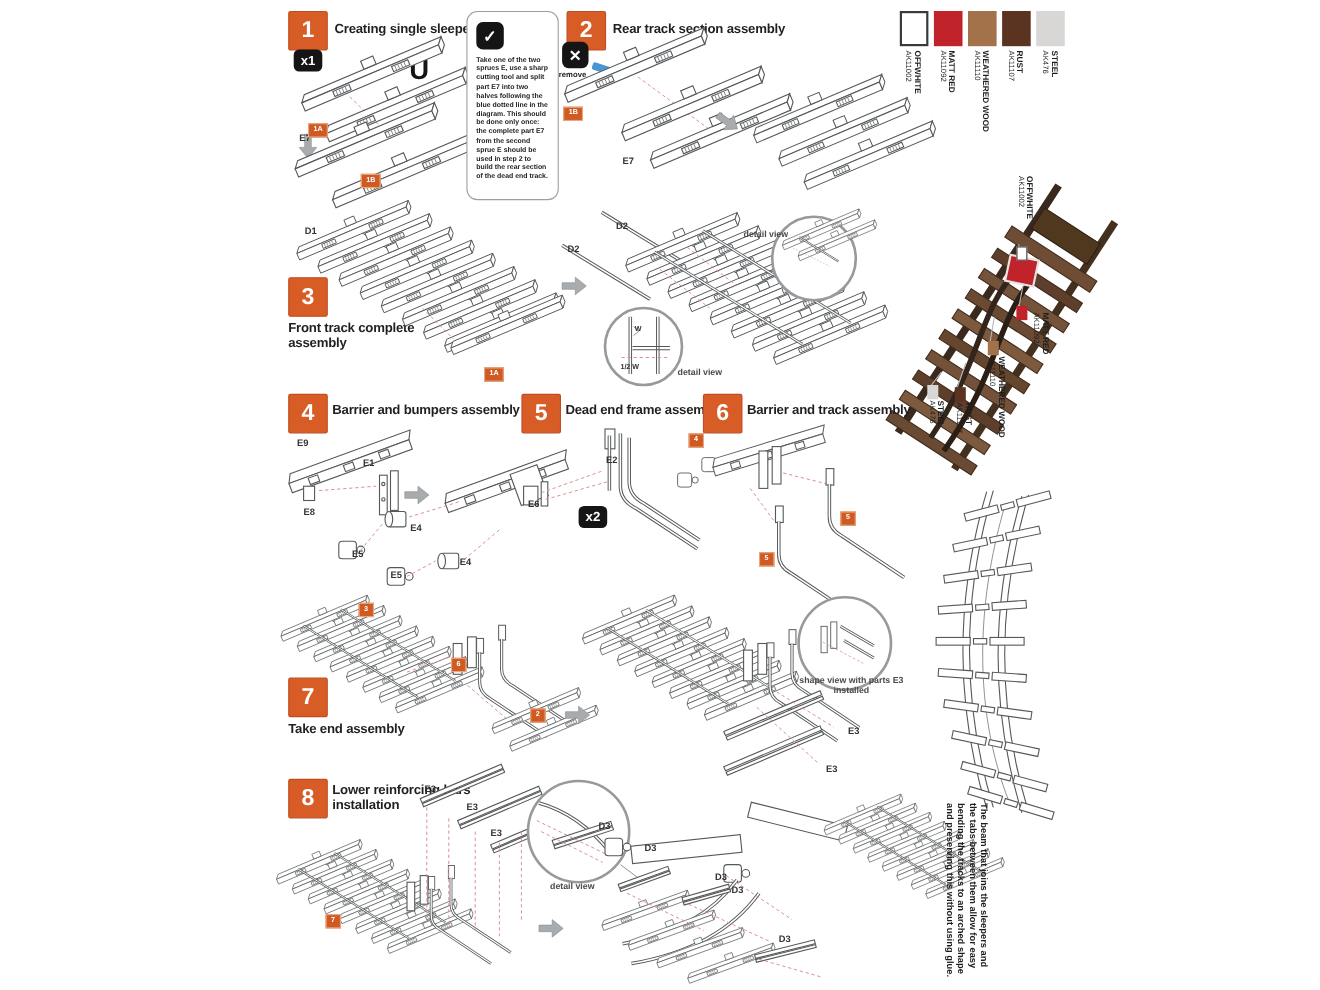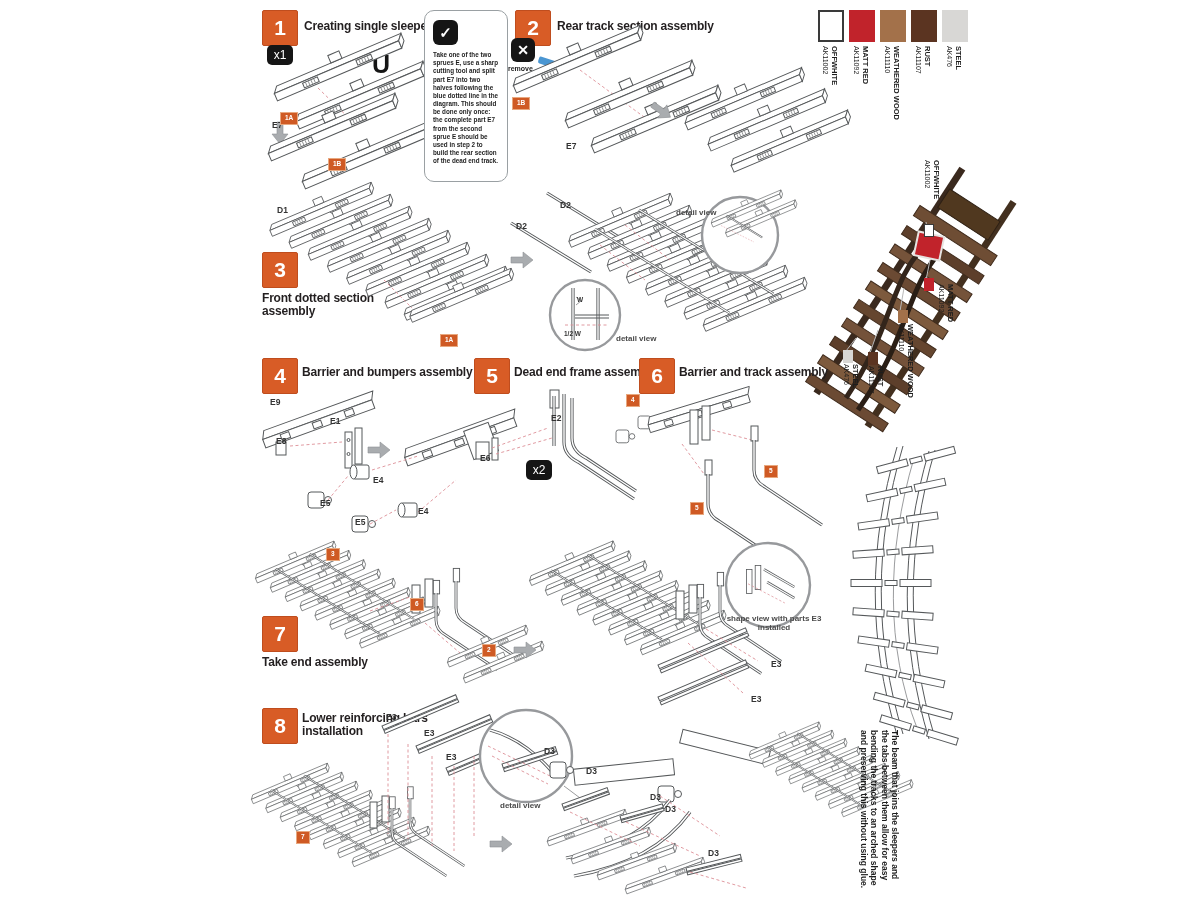--- a/index.html
+++ b/index.html
@@ -9,21 +9,21 @@
   svg{overflow:visible;}
   
   .stepbox{position:absolute;width:34px;height:34px;background:#d85c26;border:1px solid #bf4d1e;
            border-radius:2px;color:#fff;font-weight:bold;font-size:21px;display:flex;
            align-items:center;justify-content:center;}
   .steptitle{position:absolute;font-weight:bold;font-size:12px;line-height:1.12;letter-spacing:-.2px;}
   
   .minibadge{position:absolute;background:#cf5a24;border:1px solid #e8a87f;color:#fff;
              font-size:6.5px;font-weight:bold;line-height:1;padding:2px 4px;}
   
-  .blackbadge{position:absolute;background:#151515;color:#fff;border-radius:5px;font-weight:normal;
+  .blackbadge{position:absolute;background:#151515;color:#fff;border-radius:5px;font-weight:bold;
               display:flex;align-items:center;justify-content:center;}
   .bx{width:26px;height:20px;font-size:12px;}
   .icon-sq{position:absolute;width:24px;height:24px;background:#151515;border-radius:6px;color:#fff;
            display:flex;align-items:center;justify-content:center;font-weight:bold;font-size:14px;}
   .icon-cap{position:absolute;font-size:7px;font-weight:bold;color:#1a1a1a;}
   .cutglyph{position:absolute;font-size:25px;font-weight:bold;color:#151515;line-height:1;}
   
   .plbl{position:absolute;font-size:8.5px;font-weight:bold;color:#333;}
   .dtext{position:absolute;font-size:8px;font-weight:bold;color:#4a4a4a;}
   .wlbl{position:absolute;font-size:6.5px;font-weight:bold;color:#333;}
@@ -205,21 +205,21 @@
       </div>
     </div>
 <div class="vlabel" style="left:944px;top:46px;width:20px;height:100px">
   <div class="vrot" style="left:18px">
         <div class="nm">STEEL</div>
         <div class="cd">AK476</div>
       </div>
     </div>
 
 <div class="stepbox" style="left:262px;top:252px">3</div>
-<div class="steptitle" style="left:262px;top:292px;width:118px">Front dotted section assembly</div>
+<div class="steptitle" style="left:262px;top:292px;width:118px">Front track complete assembly</div>
 <div class="plbl" style="left:277px;top:205px">D1</div>
 <svg class="abs" style="left:262px;top:180px" width="250" height="175" viewBox="0 0 250 175">
   <g transform="translate(6,46) scale(.8)">
         <use href="#ladder8"></use>
       </g>
   <path class="rd" d="M122,100 L150,128"></path>
   <use href="#bar" transform="translate(146,132) rotate(-23) scale(.8)"></use>
 </svg>
 <svg class="abs" style="left:509px;top:250px" width="26" height="20" viewBox="0 0 26 20">
       <use href="#arrowR" transform="translate(2,2)"></use>
@@ -334,21 +334,21 @@
         <use href="#beam"></use>
       </g>
   <rect class="sf" x="218" y="42" width="26" height="30" transform="rotate(-20 231 57)"></rect>
   <use href="#cyl" transform="translate(100,80)"></use>
   <use href="#cyl" transform="translate(148,118)"></use>
   <use href="#pad" transform="translate(58,108)"></use>
   <use href="#pad" transform="translate(102,132)"></use>
   <path class="rd" d="M78,116 L98,92 M120,140 L146,126 M122,86 L168,72 M168,128 L206,96"></path>
 </svg>
 <div class="plbl" style="left:270px;top:397px">E9</div>
-<div class="plbl" style="left:276px;top:436px">E8</div>
+<div class="plbl" style="left:276px;top:460px">E8</div>
 <div class="plbl" style="left:330px;top:416px">E1</div>
 <div class="plbl" style="left:373px;top:475px">E4</div>
 <div class="plbl" style="left:320px;top:498px">E5</div>
 <div class="plbl" style="left:418px;top:506px">E4</div>
 <div class="plbl" style="left:355px;top:517px">E5</div>
 
 <div class="stepbox" style="left:474px;top:358px">5</div>
 <div class="steptitle" style="left:514px;top:366px;width:180px">Dead end frame assembly</div>
 <svg class="abs" style="left:468px;top:382px" width="175" height="165" viewBox="0 0 175 165">
   <rect class="sf" x="82" y="8" width="9" height="18"></rect>

